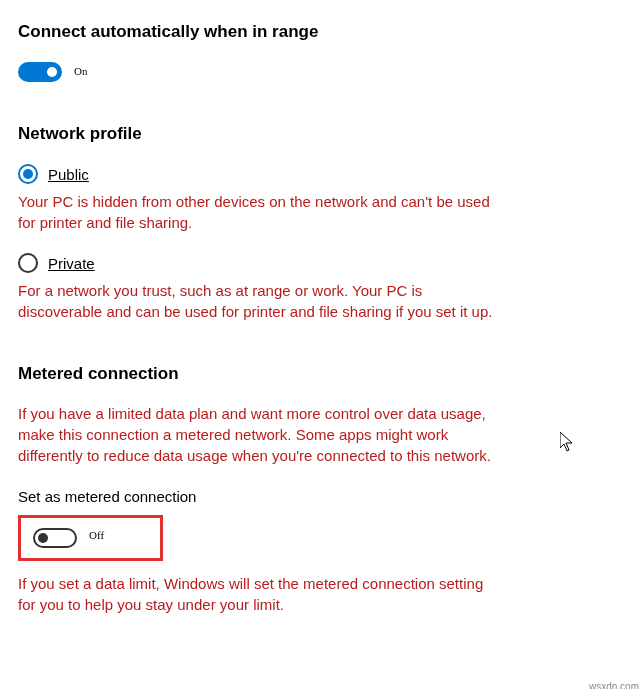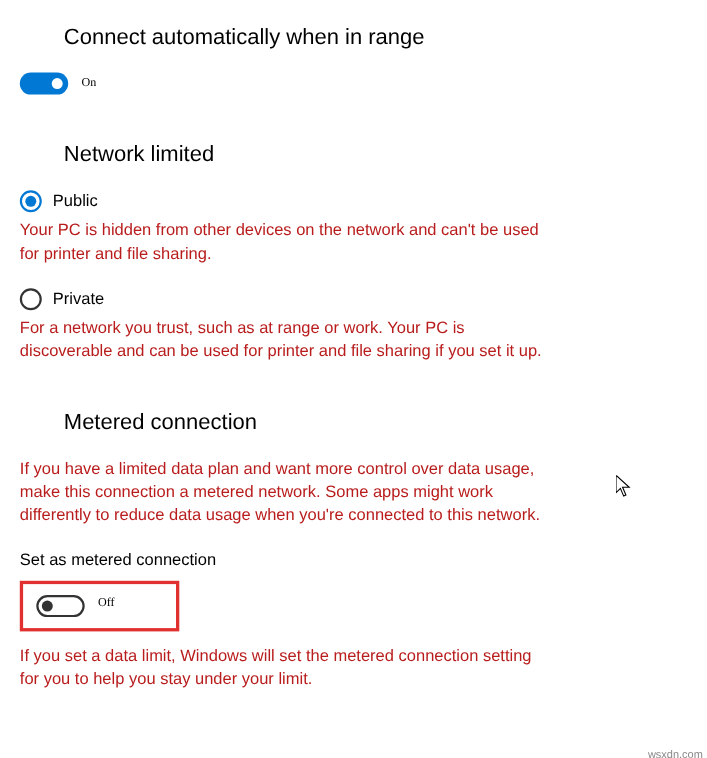--- a/index.html
+++ b/index.html
@@ -6,25 +6,24 @@
     body {
       font-family: "Segoe UI", -apple-system, sans-serif;
       background: #fff;
       color: #000;
       width: 643px;
       padding: 20px 0 20px 18px;
       font-size: 15px;
       line-height: 1.4;
     }
     .section-title {
-      font-size: 20px;
-      font-weight: 400;
+      font-size: 17px;
+      font-weight: 700;
       margin-bottom: 18px;
       color: #000;
-      margin-left: 40px;
     }
     .section + .section { margin-top: 40px; }
     
     
     .toggle-row {
       display: flex;
       align-items: center;
       gap: 12px;
     }
     .toggle {
@@ -43,21 +42,21 @@
       height: 10px;
       border-radius: 50%;
       top: 50%;
       transform: translateY(-50%);
     }
     .toggle.on .knob { background: #fff; right: 5px; }
     .toggle.off .knob { background: #333; left: 3px; }
     .toggle-label { font-size: 11px; font-family: Liberation Serif, serif; }
     
     
-    .radio-group { margin-bottom: 6px; }
+    .radio-group { margin-bottom: 6px; text-decoration: underline; }
     .radio-row {
       display: flex;
       align-items: center;
       gap: 10px;
       margin-bottom: 6px;
     }
     .radio {
       width: 20px;
       height: 20px;
       border: 2px solid #333;
@@ -128,21 +127,21 @@
   <div class="section-title">Connect automatically when in range</div>
   <div class="toggle-row">
     <div class="toggle on">
         <div class="knob"></div>
       </div>
     <span class="toggle-label">On</span>
   </div>
 </div>
 
 <div class="section">
-  <div class="section-title">Network limited</div>
+  <div class="section-title">Network profile</div>
 
   <div class="radio-group">
     <div class="radio-row">
       <div class="radio selected"></div>
       <span class="radio-label">Public</span>
     </div>
   </div>
   <div class="desc">Your PC is hidden from other devices on the network and can't be used for printer and file sharing.</div>
 
   <div class="radio-group">

